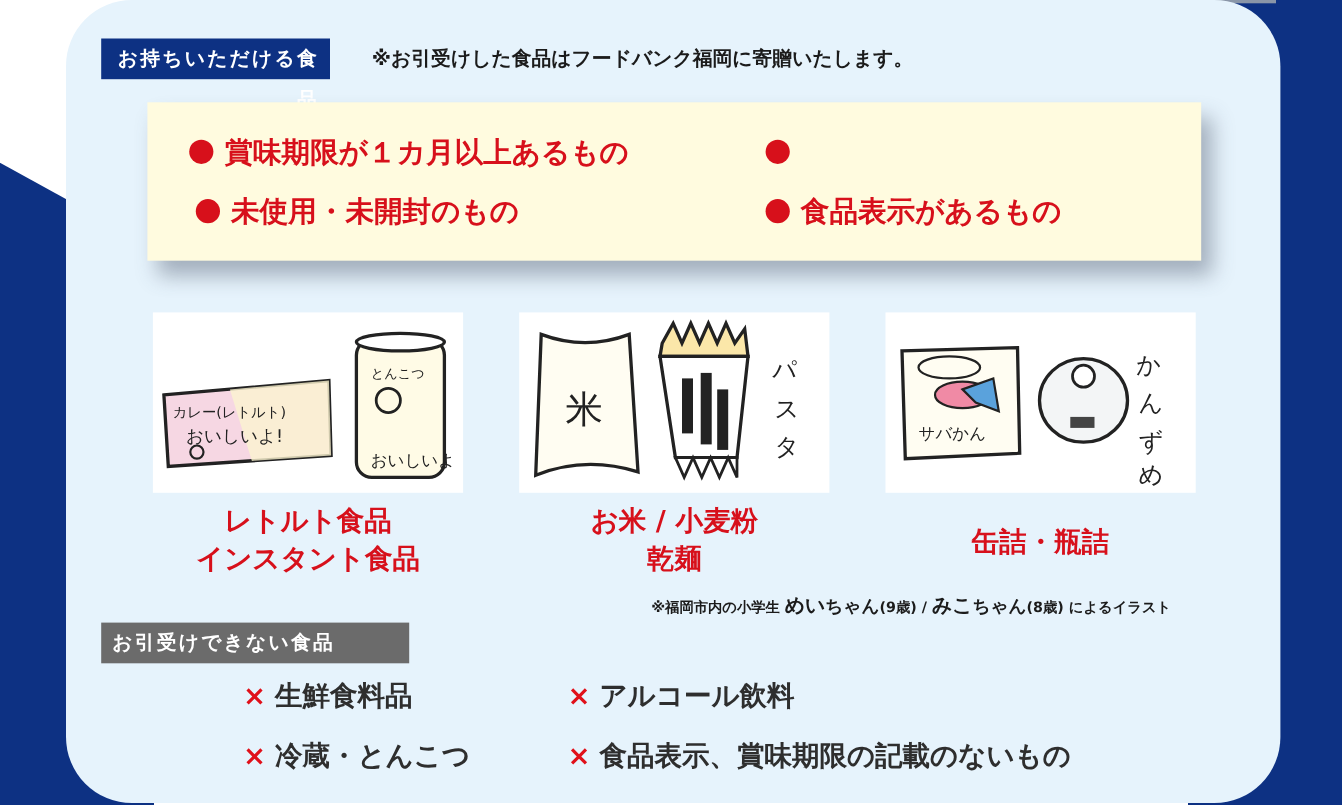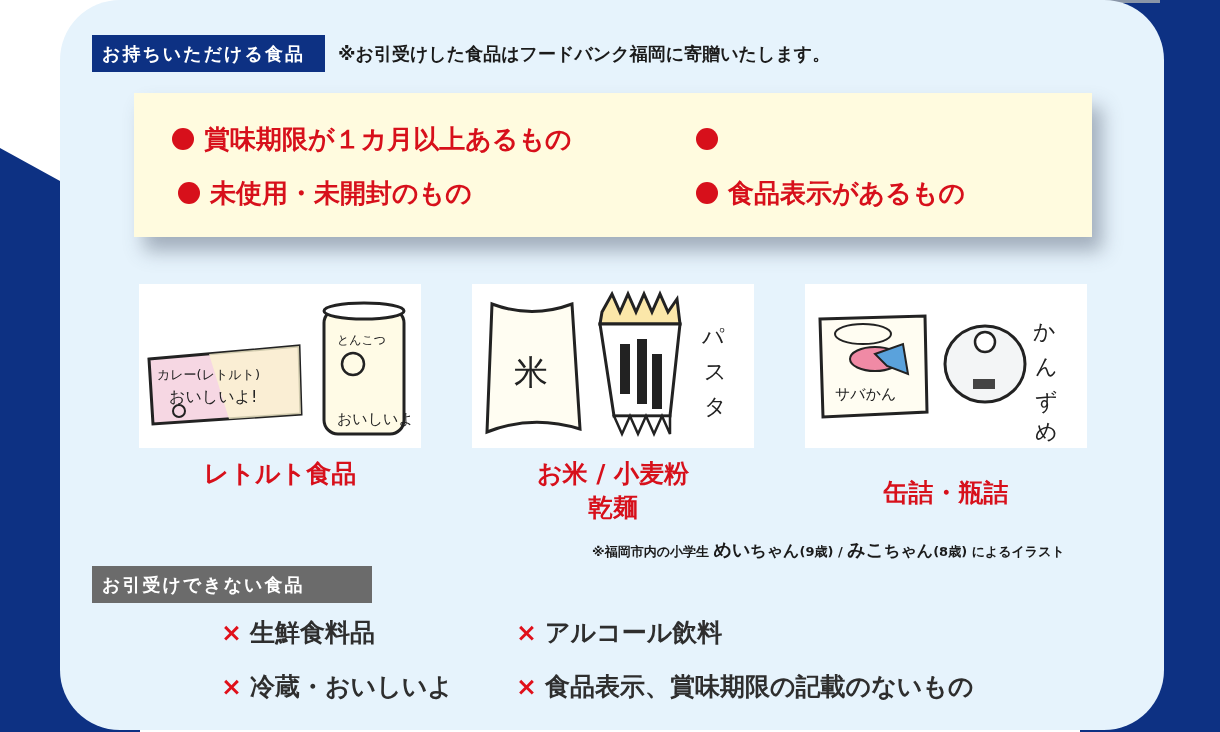--- a/index.html
+++ b/index.html
@@ -24,21 +24,21 @@
     position:absolute; left:60px; top:0; width:1104px; height:730px;
     background:#e6f3fc;
     border-radius: 60px 60px 60px 60px;
     border-top-left-radius:60px;
   }
   .label {
     position:absolute; height:37px; line-height:37px;
     color:#fff; font-weight:bold; font-size:18px; letter-spacing:2px;
     padding:0 10px; box-sizing:border-box;
   }
-  .label.ok { left:92px; top:35px; width:233px; background:#0d3183; }
+  .label.ok { left:92px; top:35px; width:208px; background:#0d3183;text-align:right; }
   .label.ng { left:92px; top:566px; width:280px; background:#6b6b6b; }
   .donate-note {
     position:absolute; left:338px; top:40px; font-size:18px; font-weight:bold; color:#1b1b1b; line-height:28px;
   }
   .yellow-box {
     position:absolute; left:134px; top:93px; width:958px; height:144px;
     background:#fffbdf;
     box-shadow: 10px 14px 18px rgba(80,90,110,0.45);
   }
   .cond {
@@ -123,20 +123,21 @@
     <rect x="168" y="95" width="22" height="10" fill="#444"></rect>
     <text x="228" y="55" font-size="22" fill="#222" font-family="DejaVu Sans, sans-serif">か</text>
     <text x="230" y="90" font-size="22" fill="#222" font-family="DejaVu Sans, sans-serif">ん</text>
     <text x="230" y="125" font-size="22" fill="#222" font-family="DejaVu Sans, sans-serif">ず</text>
     <text x="230" y="155" font-size="22" fill="#222" font-family="DejaVu Sans, sans-serif">め</text>
   </svg>
 </div>
 
 <div class="cat-title" style="left:140px; top:457px; width:280px;">
   <div>レトルト食品</div>
+  <div>インスタント食品</div>
 </div>
 <div class="cat-title" style="left:472px; top:457px; width:282px;">
   <div>お米 / 小麦粉</div>
   <div>乾麺</div>
 </div>
 <div class="cat-title" style="left:805px; top:476px; width:282px;">
   <div>缶詰・瓶詰</div>
 </div>
 
 <div class="credit">
@@ -144,14 +145,14 @@
   <span class="nm">めい</span><span class="sm">ちゃん</span><span>(9歳)</span>
   <span>/</span>
   <span class="nm">みこ</span><span class="sm">ちゃん</span><span>(8歳)</span>
   <span>によるイラスト</span>
 </div>
 
 <div class="label ng">お引受けできない食品</div>
 
 <div class="ng-item" style="left:210px; top:616px;"><span class="x">×</span><span>生鮮食料品</span></div>
 <div class="ng-item" style="left:505px; top:616px;"><span class="x">×</span><span>アルコール飲料</span></div>
-<div class="ng-item" style="left:210px; top:670px;"><span class="x">×</span><span>冷蔵・おいしいよ</span></div>
+<div class="ng-item" style="left:210px; top:670px;"><span class="x">×</span><span>冷蔵・とんこつ</span></div>
 <div class="ng-item" style="left:505px; top:670px;"><span class="x">×</span><span>食品表示、賞味期限の記載のないもの</span></div>
 
 </body></html>

